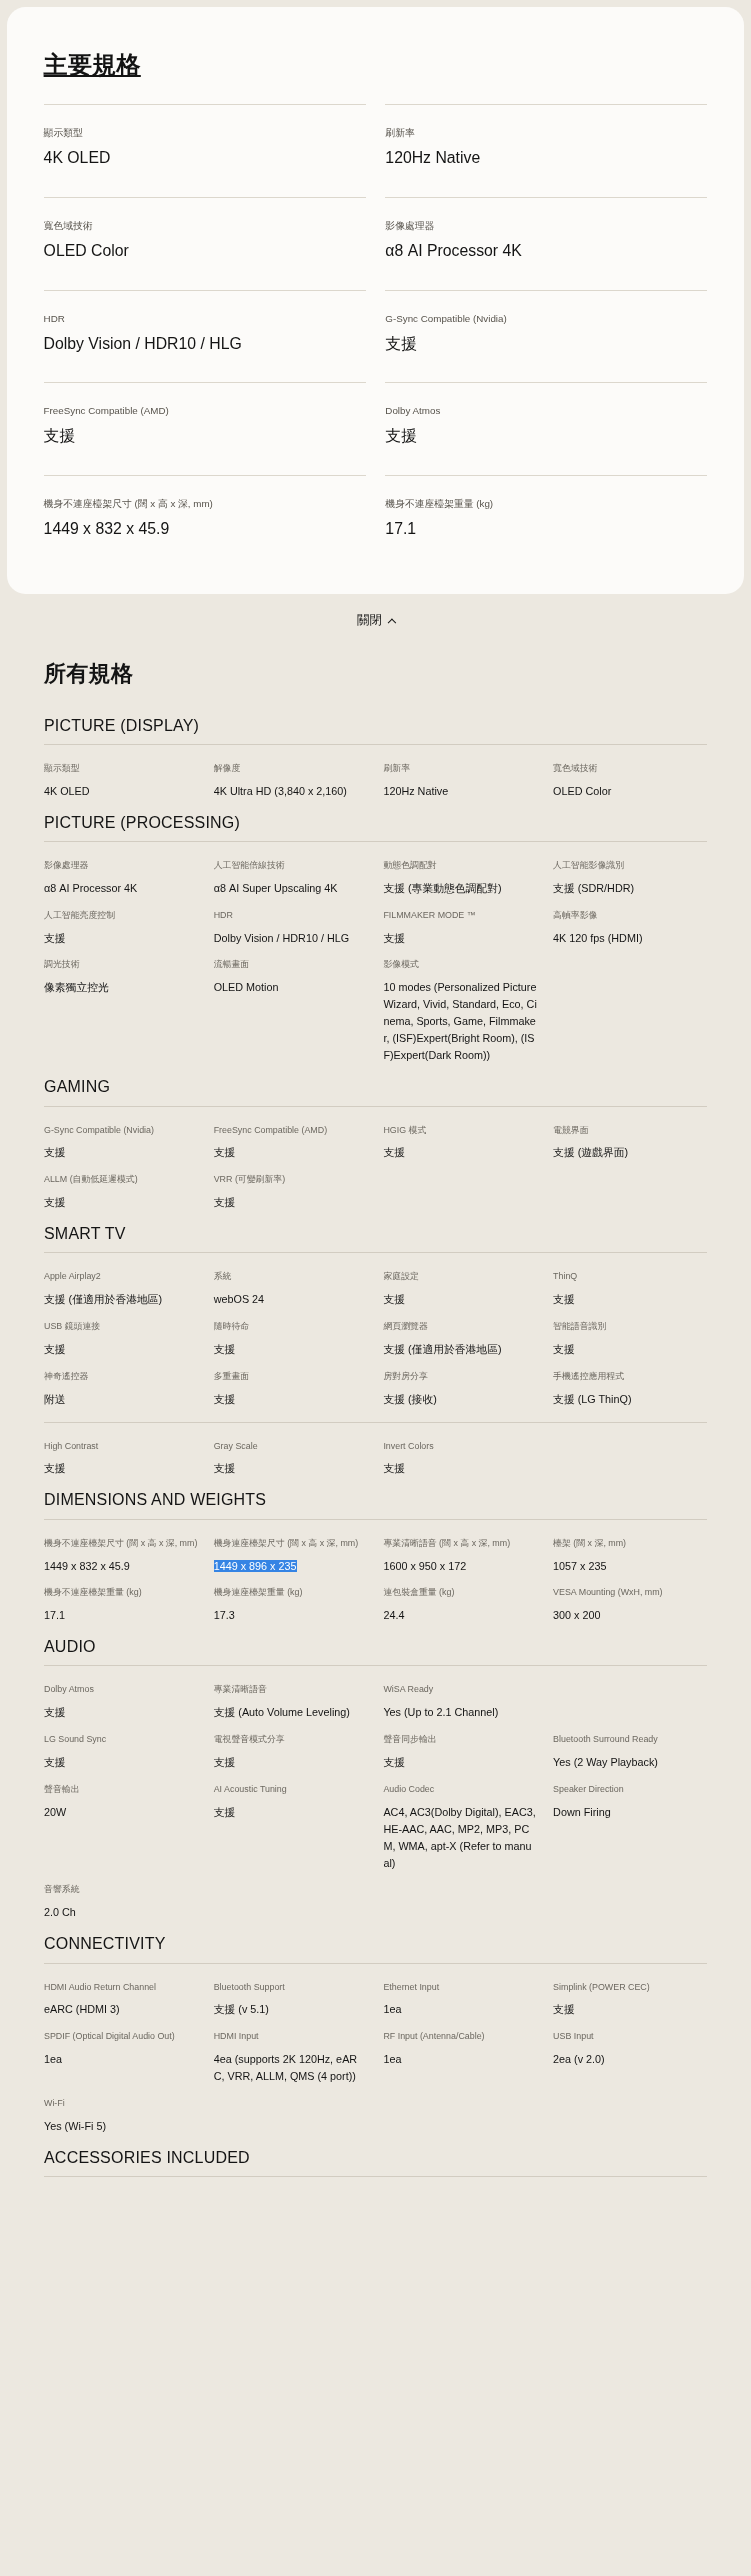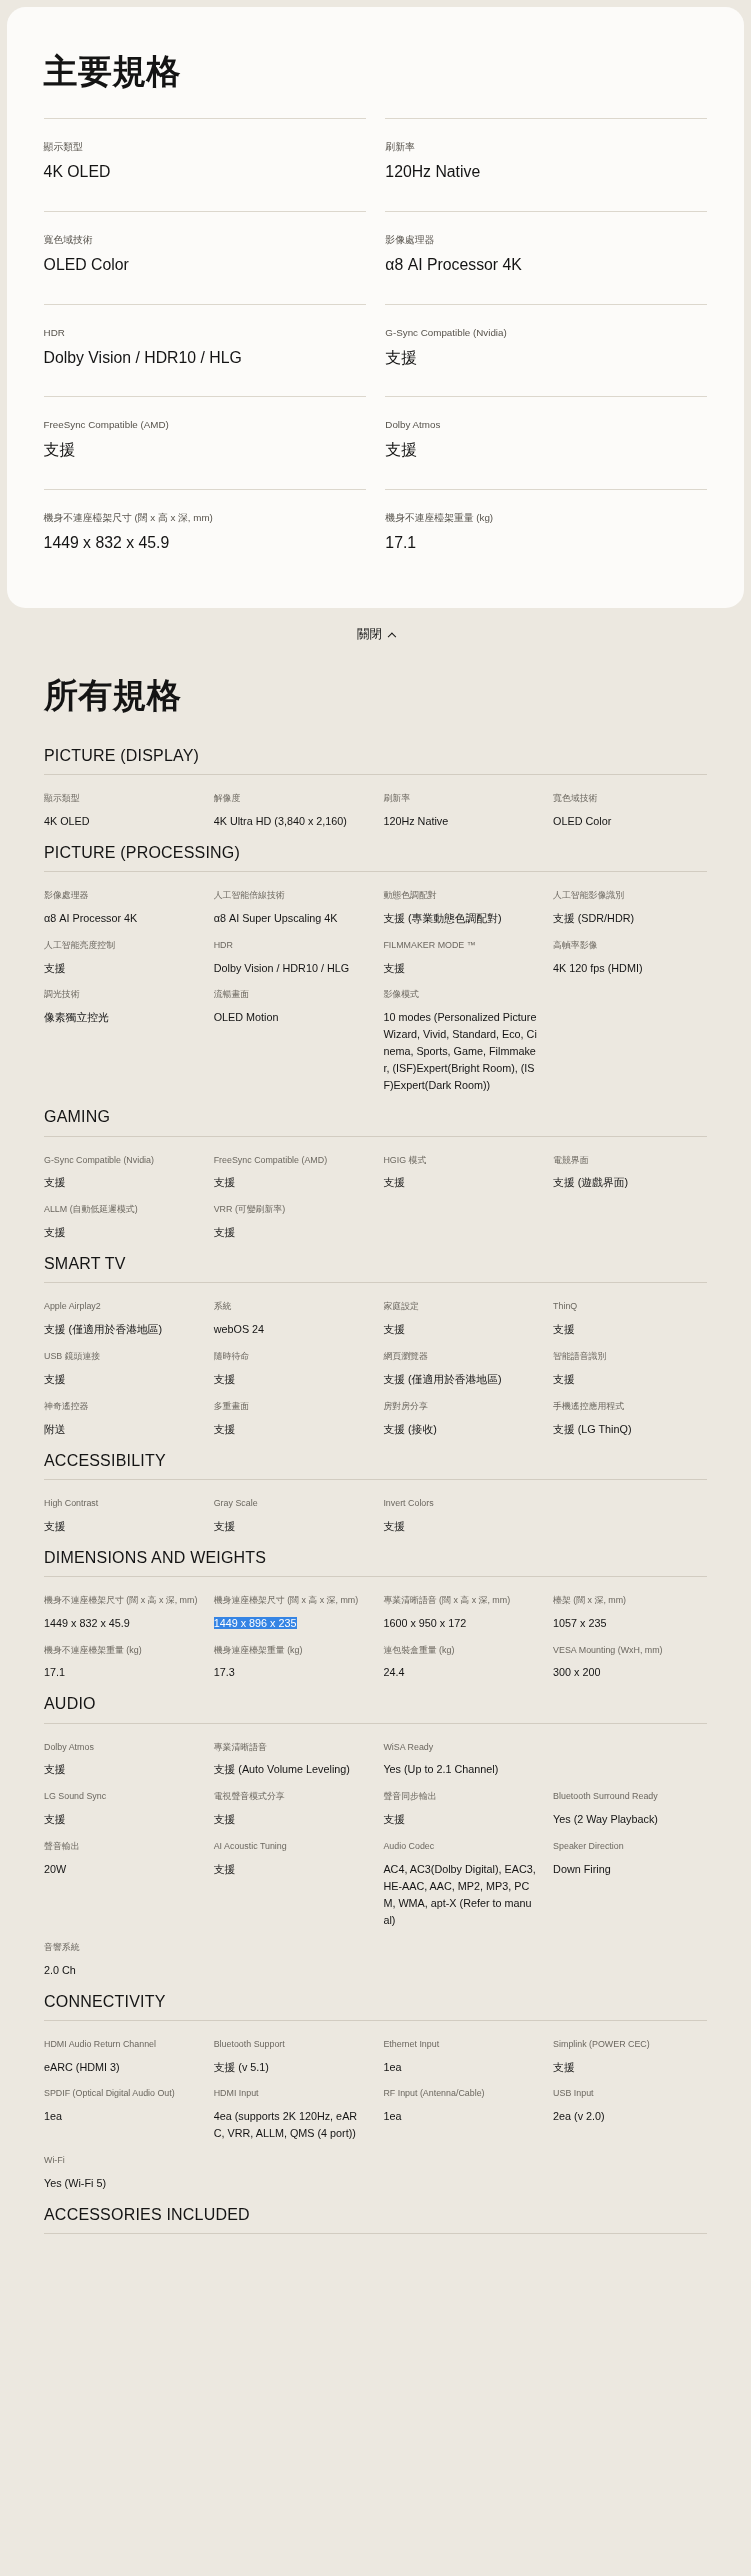--- a/index.html
+++ b/index.html
@@ -24,24 +24,25 @@
 
   
   .main-card{
     margin:6.6px 6.6px 0;
     background:var(--card-bg);
     border-radius:18.4px;
     padding:42px 37px 26px;
   }
   .card-title{
     margin:0 0 23.6px;
-    font-size:34px;
+    font-size:24px;
     font-weight:700;
     letter-spacing:0.3px;
     color:var(--ink);
+    text-decoration:underline;
   }
   .card-grid{display:grid;grid-template-columns:1fr 1fr;column-gap:19.7px;}
   .card-cell{border-top:0.7px solid var(--div-card);padding:22px 0 29px;}
   .card-label{font-size:9.8px;line-height:11.8px;color:var(--label);margin-bottom:9.2px;}
   .card-value{font-size:15.8px;line-height:19.7px;color:var(--ink);}
 
   
   .close-row{text-align:center;margin:15.8px 0 27.6px;}
   .close-btn{
     display:inline-flex;align-items:center;gap:5.9px;
@@ -51,21 +52,21 @@
   }
   .chev{
     display:inline-block;width:5.9px;height:5.9px;
     border:solid var(--ink);border-width:1.3px 1.3px 0 0;
     transform:rotate(-45deg) translate(-0.7px,2px);
   }
 
   
   .all-title{
     margin:0 44px;
-    font-size:34px;font-weight:700;letter-spacing:0.3px;color:var(--ink);
+    font-size:22px;font-weight:700;letter-spacing:0.3px;color:var(--ink);
   }
   .sections{margin:0 44px;width:663px;}
   .section{margin-top:14px;}
   .section:first-child{margin-top:27.6px;}
   .section-heading{
     margin:0 0 9.2px;
     font-size:16px;font-weight:500;letter-spacing:0.2px;color:var(--ink);
   }
   .section-divider{border:none;border-top:0.7px solid var(--div-sec);margin:0 0 17px;}
   .spec-row{display:grid;grid-template-columns:repeat(4,1fr);column-gap:15.8px;}
@@ -295,21 +296,20 @@
             <div class="spec-label">房對房分享</div>
             <div class="spec-value">支援 (接收)</div>
           </div>
           <div class="spec-cell">
             <div class="spec-label">手機遙控應用程式</div>
             <div class="spec-value">支援 (LG ThinQ)</div>
           </div>
         </div>
       </section>
       <section class="section">
-        <h3 class="section-heading">ACCESSIBILITY</h3>
         <hr class="section-divider">
         <div class="spec-row">
           <div class="spec-cell">
             <div class="spec-label">High Contrast</div>
             <div class="spec-value">支援</div>
           </div>
           <div class="spec-cell">
             <div class="spec-label">Gray Scale</div>
             <div class="spec-value">支援</div>
           </div>

